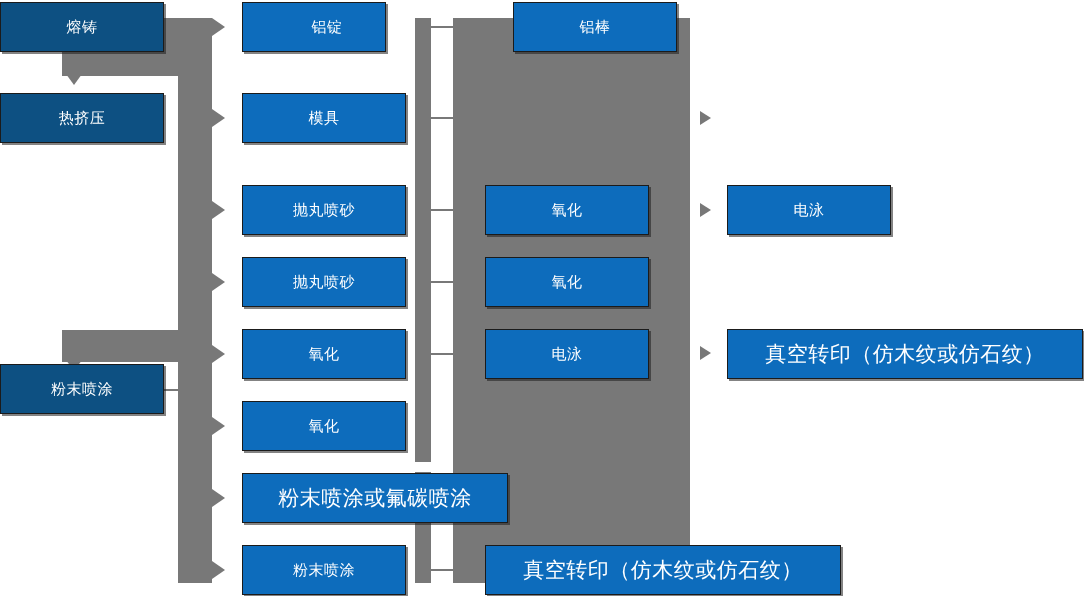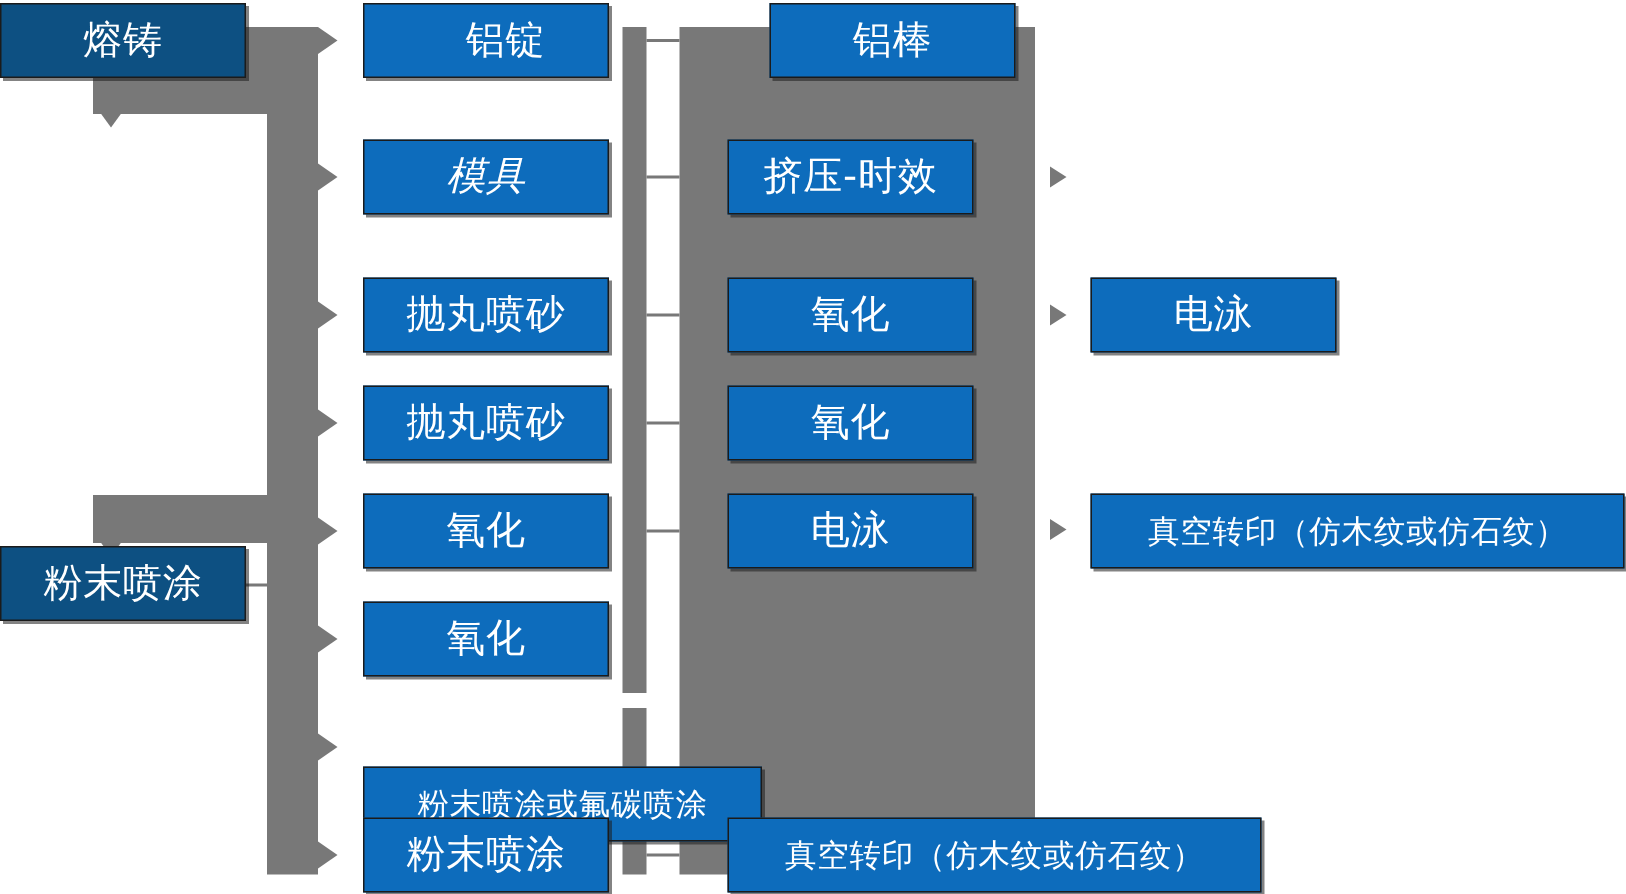--- a/index.html
+++ b/index.html
@@ -52,21 +52,21 @@
   }
 
   
   .box{
     position:absolute;
     box-sizing:border-box;
     display:flex;
     align-items:center;
     justify-content:center;
     color:#ffffff;
-    font-size:26px;
+    font-size:15px;
     line-height:1;
     letter-spacing:0.5px;
     border:1px solid #1b1b1b;
     box-shadow:2px 2px 0 rgba(30,30,30,0.55);
     white-space:nowrap;
   }
   .box.dark{ background:#0d5082; }
   .box.blue{ background:#0d6cbc; }
   .box.wide{ font-size:21px; }
 </style>
@@ -103,64 +103,64 @@
   <div class="grey" style="left:453px; top:18px; width:237px; height:565px;"></div>
 
   <div class="sm-arrow" style="left:700px; top:111px;"></div>
   <div class="sm-arrow" style="left:700px; top:203px;"></div>
   <div class="sm-arrow" style="left:700px; top:346px;"></div>
 
   <div class="box dark" style="left:0px; top:2px; width:164px; height:50px;">
     <span>熔铸</span>
   </div>
 
+  <div class="box dark" style="left:0px; top:93px; width:164px; height:50px;">
+    <span>热挤压</span>
+  </div>
 
   <div class="box dark" style="left:0px; top:364px; width:164px; height:50px;">
     <span>粉末喷涂</span>
   </div>
 
-  <div class="box blue" style="left:242px; top:2px; width:164px; height:50px;padding-left:26px;">
+  <div class="box blue" style="left:242px; top:2px; width:144px; height:50px;padding-left:26px;">
     <span>铝锭</span>
   </div>
 
-  <div class="box blue" style="left:242px; top:93px; width:164px; height:50px;font-style:italic;">
+  <div class="box blue" style="left:242px; top:93px; width:164px; height:50px;">
     <span>模具</span>
   </div>
 
   <div class="box blue" style="left:242px; top:185px; width:164px; height:50px;">
     <span>抛丸喷砂</span>
   </div>
 
   <div class="box blue" style="left:242px; top:257px; width:164px; height:50px;">
     <span>抛丸喷砂</span>
   </div>
 
   <div class="box blue" style="left:242px; top:329px; width:164px; height:50px;">
     <span>氧化</span>
   </div>
 
   <div class="box blue" style="left:242px; top:401px; width:164px; height:50px;">
     <span>氧化</span>
   </div>
 
-  <div class="box blue wide" style="left:242px; top:473px; width:266px; height:50px;margin-top:38px;">
+  <div class="box blue wide" style="left:242px; top:473px; width:266px; height:50px;">
     <span>粉末喷涂或氟碳喷涂</span>
   </div>
 
   <div class="box blue" style="left:242px; top:545px; width:164px; height:50px;">
     <span>粉末喷涂</span>
   </div>
 
   <div class="box blue" style="left:513px; top:2px; width:164px; height:50px;">
     <span>铝棒</span>
   </div>
 
-  <div class="box blue" style="left:485px; top:93px; width:164px; height:50px;">
-    <span>挤压-时效</span>
-  </div>
 
   <div class="box blue" style="left:485px; top:185px; width:164px; height:50px;">
     <span>氧化</span>
   </div>
 
   <div class="box blue" style="left:485px; top:257px; width:164px; height:50px;">
     <span>氧化</span>
   </div>
 
   <div class="box blue" style="left:485px; top:329px; width:164px; height:50px;">

